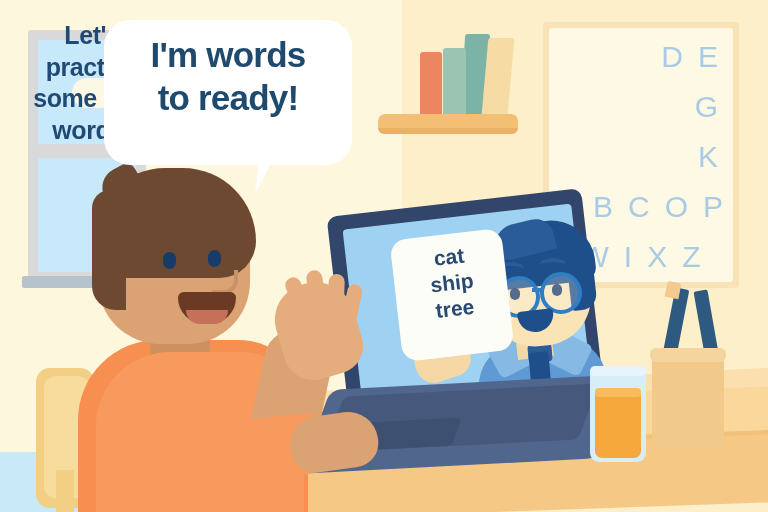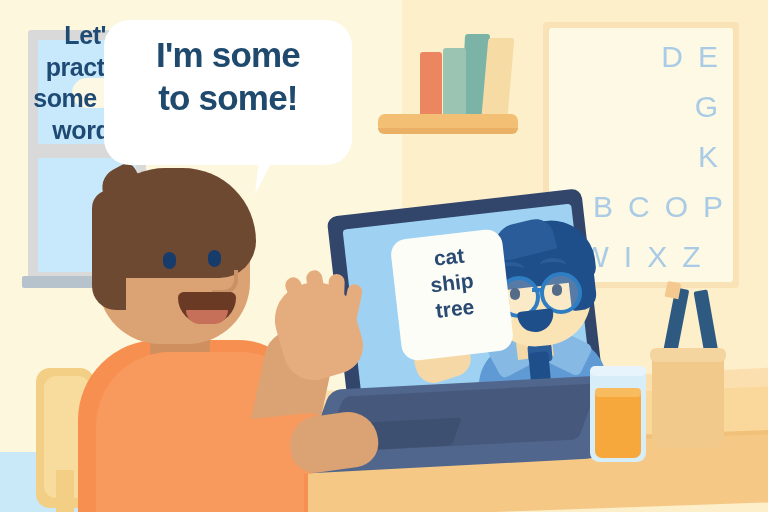--- a/index.html
+++ b/index.html
@@ -283,17 +283,17 @@
   <div class="abs finger" id="fg2"></div>
   <div class="abs finger" id="fg3"></div>
   <div class="abs finger" id="fg4"></div>
   <div class="abs" id="boy-hand-up"></div>
   <div class="abs" id="boy-arm-low"></div>
   <div class="abs" id="boy-hand-low"></div>
 
   <div class="abs" id="bubble-tail"></div>
   <div class="abs" id="bubble"></div>
   <div class="abs" id="bubble-text">
-    <span>I'm some</span>
-    <span>to some!</span>
+    <span>I'm words</span>
+    <span>to ready!</span>
   </div>
 
 </div>
 
 </body></html>

